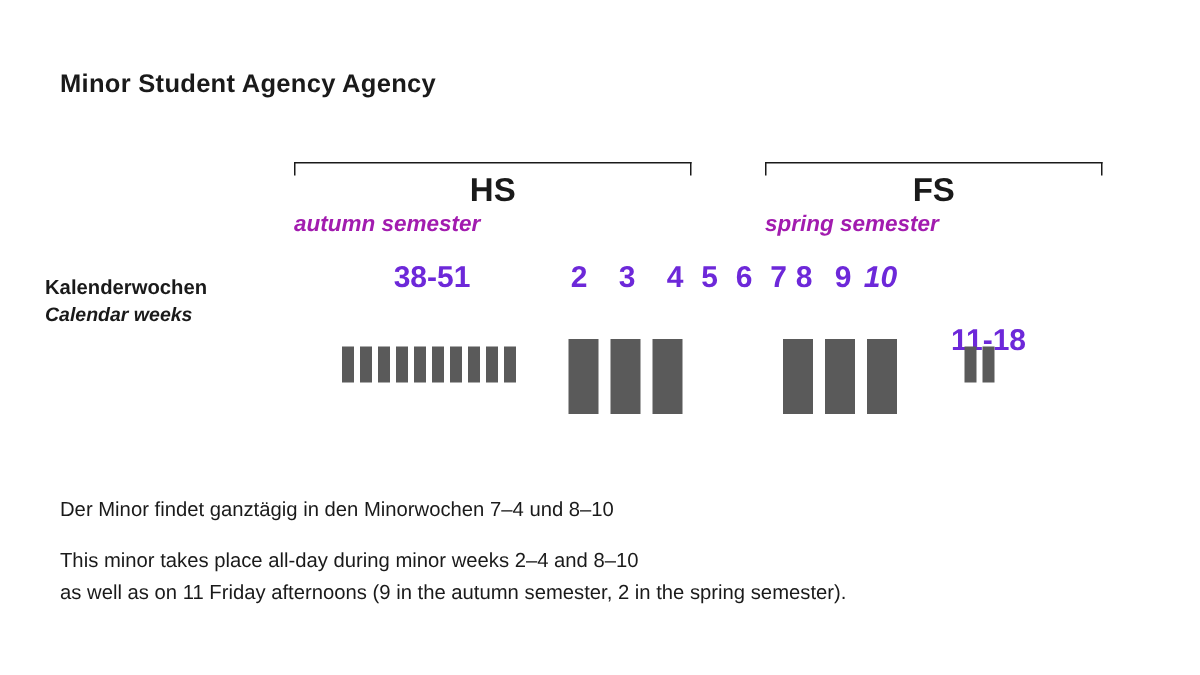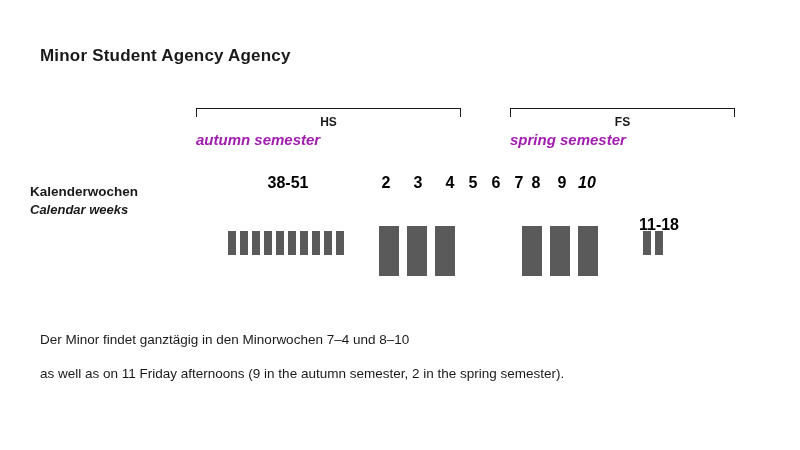--- a/index.html
+++ b/index.html
@@ -25,21 +25,21 @@
     letter-spacing: 0.2px;
     color: #1a1a1a;
   }
 
   
   .semester-group {
     position: absolute;
   }
   .semester-name {
     text-align: center;
-    font-size: 12px;
+    font-size: 22px;
     font-weight: bold;
     line-height: 1;
     margin-bottom: 4px;
     color: #1a1a1a;
   }
   .semester-sub {
     text-align: left;
     font-size: 15px;
     font-style: italic;
     font-weight: bold;
@@ -85,25 +85,25 @@
   }
   #calendar-weeks-label .en {
     font-size: 13px;
     font-style: italic;
     display: block;
     color: #1a1a1a;
   }
 
   .week-label {
     position: absolute;
-    font-size: 16px;
+    font-size: 20px;
     font-weight: bold;
     text-align: center;
     top: 174px;
-    color: #000000;
+    color: #6d28d9;
   }
 
   
   .bar-block {
     position: absolute;
     background: #5a5a5a;
     top: 228px;
   }
   .bar-short { height: 24px; top: 231px; }
   .bar-tall  { height: 50px; top: 226px; }
@@ -183,15 +183,16 @@
 <div class="bar-block bar-tall" style="left:578px; width:20px;"></div>
 
 <div class="bar-block bar-short" style="left:643px; width:8px;"></div>
 <div class="bar-block bar-short" style="left:655px; width:8px;"></div>
 
 <div id="caption">
   <div class="para">
     <span class="line">Der Minor findet ganztägig in den Minorwochen 7–4 und 8–10</span>
   </div>
   <div class="para">
+    <span class="line">This minor takes place all-day during minor weeks 2–4 and 8–10</span>
     <span class="line">as well as on 11 Friday afternoons (9 in the autumn semester, 2 in the spring semester).</span>
   </div>
 </div>
 
 </body></html>

